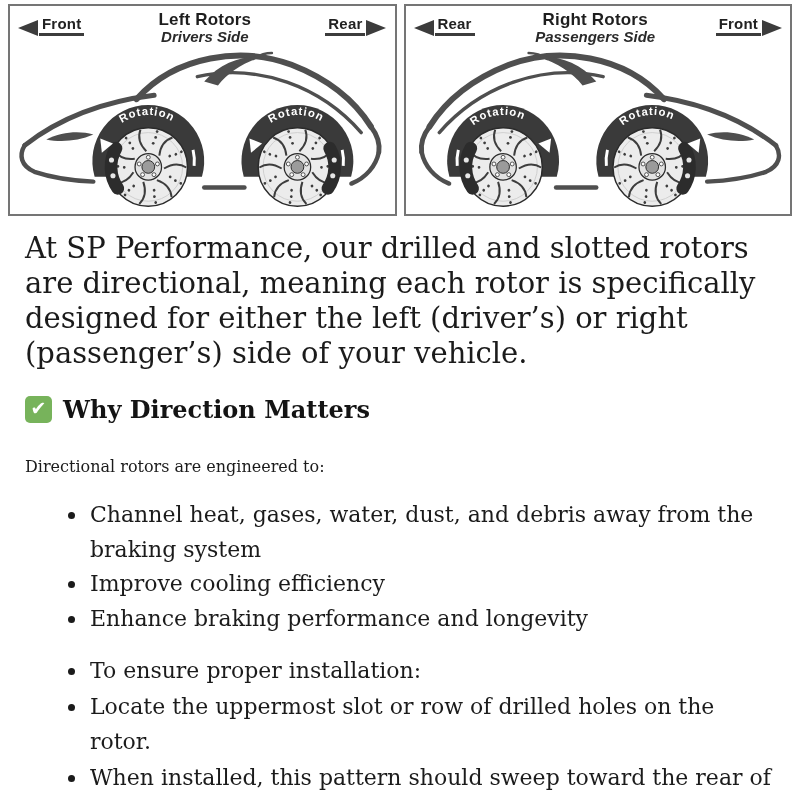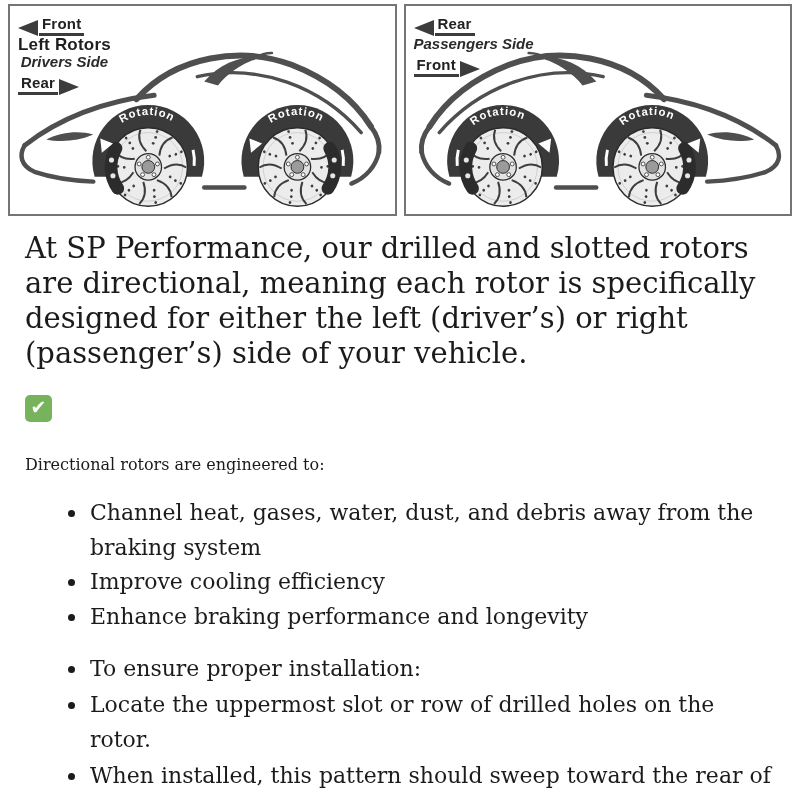--- a/index.html
+++ b/index.html
@@ -4,21 +4,21 @@
 <style>
   * { margin:0; padding:0; box-sizing:border-box; }
   html,body { width:800px; background:#ffffff; }
   body { font-family:"DejaVu Serif","Liberation Serif",serif; color:#1b1b1b; }
 
   
   .diagram { display:flex; gap:7px; margin:4px 8px 0 8px; height:212px; }
   .panel { flex:1; position:relative; border:2px solid #757575; background:#fff; overflow:hidden; }
   .panel-header { position:absolute; top:5px; left:8px; right:8px; display:flex;
                   justify-content:space-between; align-items:flex-start; z-index:2;
-                  font-family:"Liberation Sans","DejaVu Sans",sans-serif;flex-direction:column; }
+                  font-family:"Liberation Sans","DejaVu Sans",sans-serif; }
   .dir { display:flex; align-items:center; gap:1px; margin-top:4px; }
   .dir .lbl { font-size:15px; font-weight:bold; color:#222;
               border-bottom:3px solid #3c3c3c; padding:0 3px 1px 3px; letter-spacing:.2px; }
   .tri { width:0; height:0; border-top:8px solid transparent; border-bottom:8px solid transparent; margin-top:5px; }
   .tri-left  { border-right:20px solid #3c3c3c; }
   .tri-right { border-left:20px solid #3c3c3c; }
   .panel-title { text-align:center; line-height:1.05; }
   .panel-title .main { font-size:17px; font-weight:bold; color:#1e1e1e; letter-spacing:.2px; }
   .panel-title .sub  { font-size:15px; font-weight:bold; font-style:italic; color:#2a2a2a; }
   svg.car { position:absolute; left:0; top:0; width:100%; height:100%; }
@@ -146,20 +146,21 @@
     </svg>
   </div>
 
   <div class="panel">
     <div class="panel-header">
       <div class="dir">
         <span class="tri tri-left"></span>
         <span class="lbl">Rear</span>
       </div>
       <div class="panel-title">
+        <div class="main">Right Rotors</div>
         <div class="sub">Passengers Side</div>
       </div>
       <div class="dir">
         <span class="lbl">Front</span>
         <span class="tri tri-right"></span>
       </div>
     </div>
     <svg class="car" viewBox="0 0 390 212">
       <use href="#carL" transform="translate(390,0) scale(-1,1)"></use>
       <g transform="translate(98,164)">
@@ -187,20 +188,21 @@
 </div>
 
 <div class="content">
 
   <p class="intro">At SP Performance, our drilled and slotted rotors are directional, meaning each rotor is specifically designed for either the left (driver’s) or right (passenger’s) side of your vehicle.</p>
 
   <div class="sec-head">
     <span class="check-icon">
         <span>✔</span>
       </span>
+    <span>Why Direction Matters</span>
   </div>
 
   <p class="lead">Directional rotors are engineered to:</p>
 
   <ul>
     <li>Channel heat, gases, water, dust, and debris away from the braking system</li>
     <li>Improve cooling efficiency</li>
     <li>Enhance braking performance and longevity</li>
   </ul>
 

